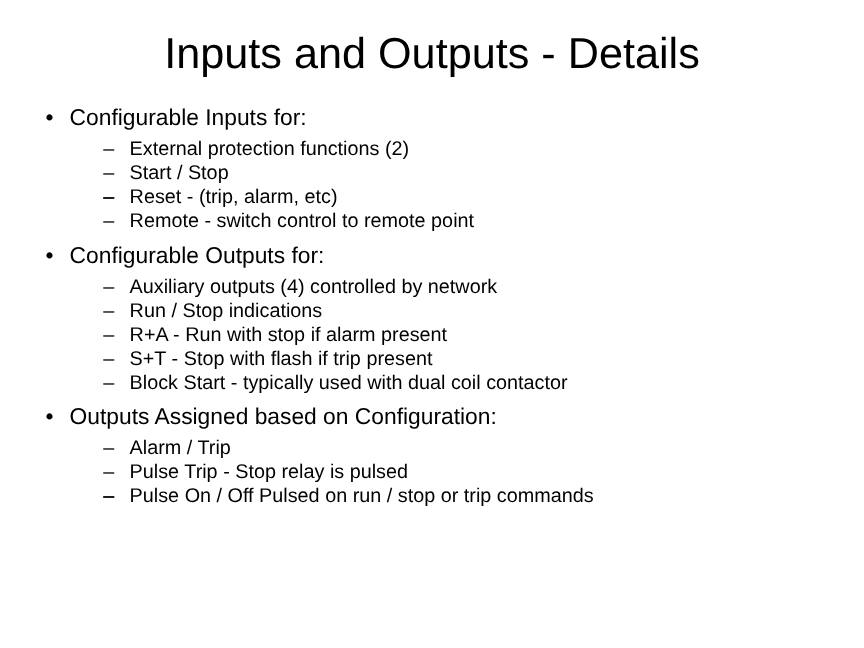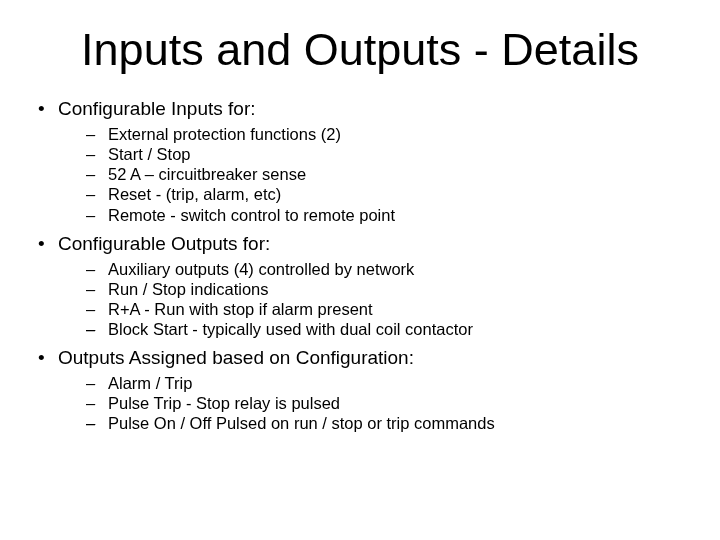--- a/index.html
+++ b/index.html
@@ -9,21 +9,21 @@
     height: 540px;
     background: #fff;
     font-family: Arial, Helvetica, sans-serif;
     color: #000;
   }
   .slide {
     box-sizing: border-box;
     padding: 18px 30px 10px 30px;
   }
   .title {
-    font-size: 45px;
+    font-size: 36px;
     text-align: center;
     margin: 6px 0 22px 0;
     font-weight: normal;
   }
   .bullet-l1 {
     font-size: 19px;
     margin: 0 0 4px 0;
     padding-left: 28px;
     position: relative;
   }
@@ -54,36 +54,36 @@
   <h1 class="title">Inputs and Outputs - Details</h1>
 
   <div class="section">
     <div class="bullet-l1">
       <span class="dot">•</span>
       <span>Configurable Inputs for:</span>
     </div>
     <div class="subs">
       <div class="bullet-l2"><span class="dash">–</span><span>External protection functions (2)</span></div>
       <div class="bullet-l2"><span class="dash">–</span><span>Start / Stop</span></div>
-      <div class="bullet-l2"><span class="dash">–</span><span>52 A – circuitbreaker sense</span></div>
+      <div class="bullet-l2"><span class="dash">–</span></div>
       <div class="bullet-l2"><span class="dash">–</span><span>Reset - (trip, alarm, etc)</span></div>
       <div class="bullet-l2"><span class="dash">–</span><span>Remote - switch control to remote point</span></div>
     </div>
   </div>
 
   <div class="section">
     <div class="bullet-l1">
       <span class="dot">•</span>
       <span>Configurable Outputs for:</span>
     </div>
     <div class="subs">
       <div class="bullet-l2"><span class="dash">–</span><span>Auxiliary outputs (4) controlled by network</span></div>
       <div class="bullet-l2"><span class="dash">–</span><span>Run / Stop indications</span></div>
       <div class="bullet-l2"><span class="dash">–</span><span>R+A - Run with stop if alarm present</span></div>
-      <div class="bullet-l2"><span class="dash">–</span></div>
+      <div class="bullet-l2"><span class="dash">–</span><span>S+T - Stop with flash if trip present</span></div>
       <div class="bullet-l2"><span class="dash">–</span><span>Block Start - typically used with dual coil contactor</span></div>
     </div>
   </div>
 
   <div class="section">
     <div class="bullet-l1">
       <span class="dot">•</span>
       <span>Outputs Assigned based on Configuration:</span>
     </div>
     <div class="subs">

